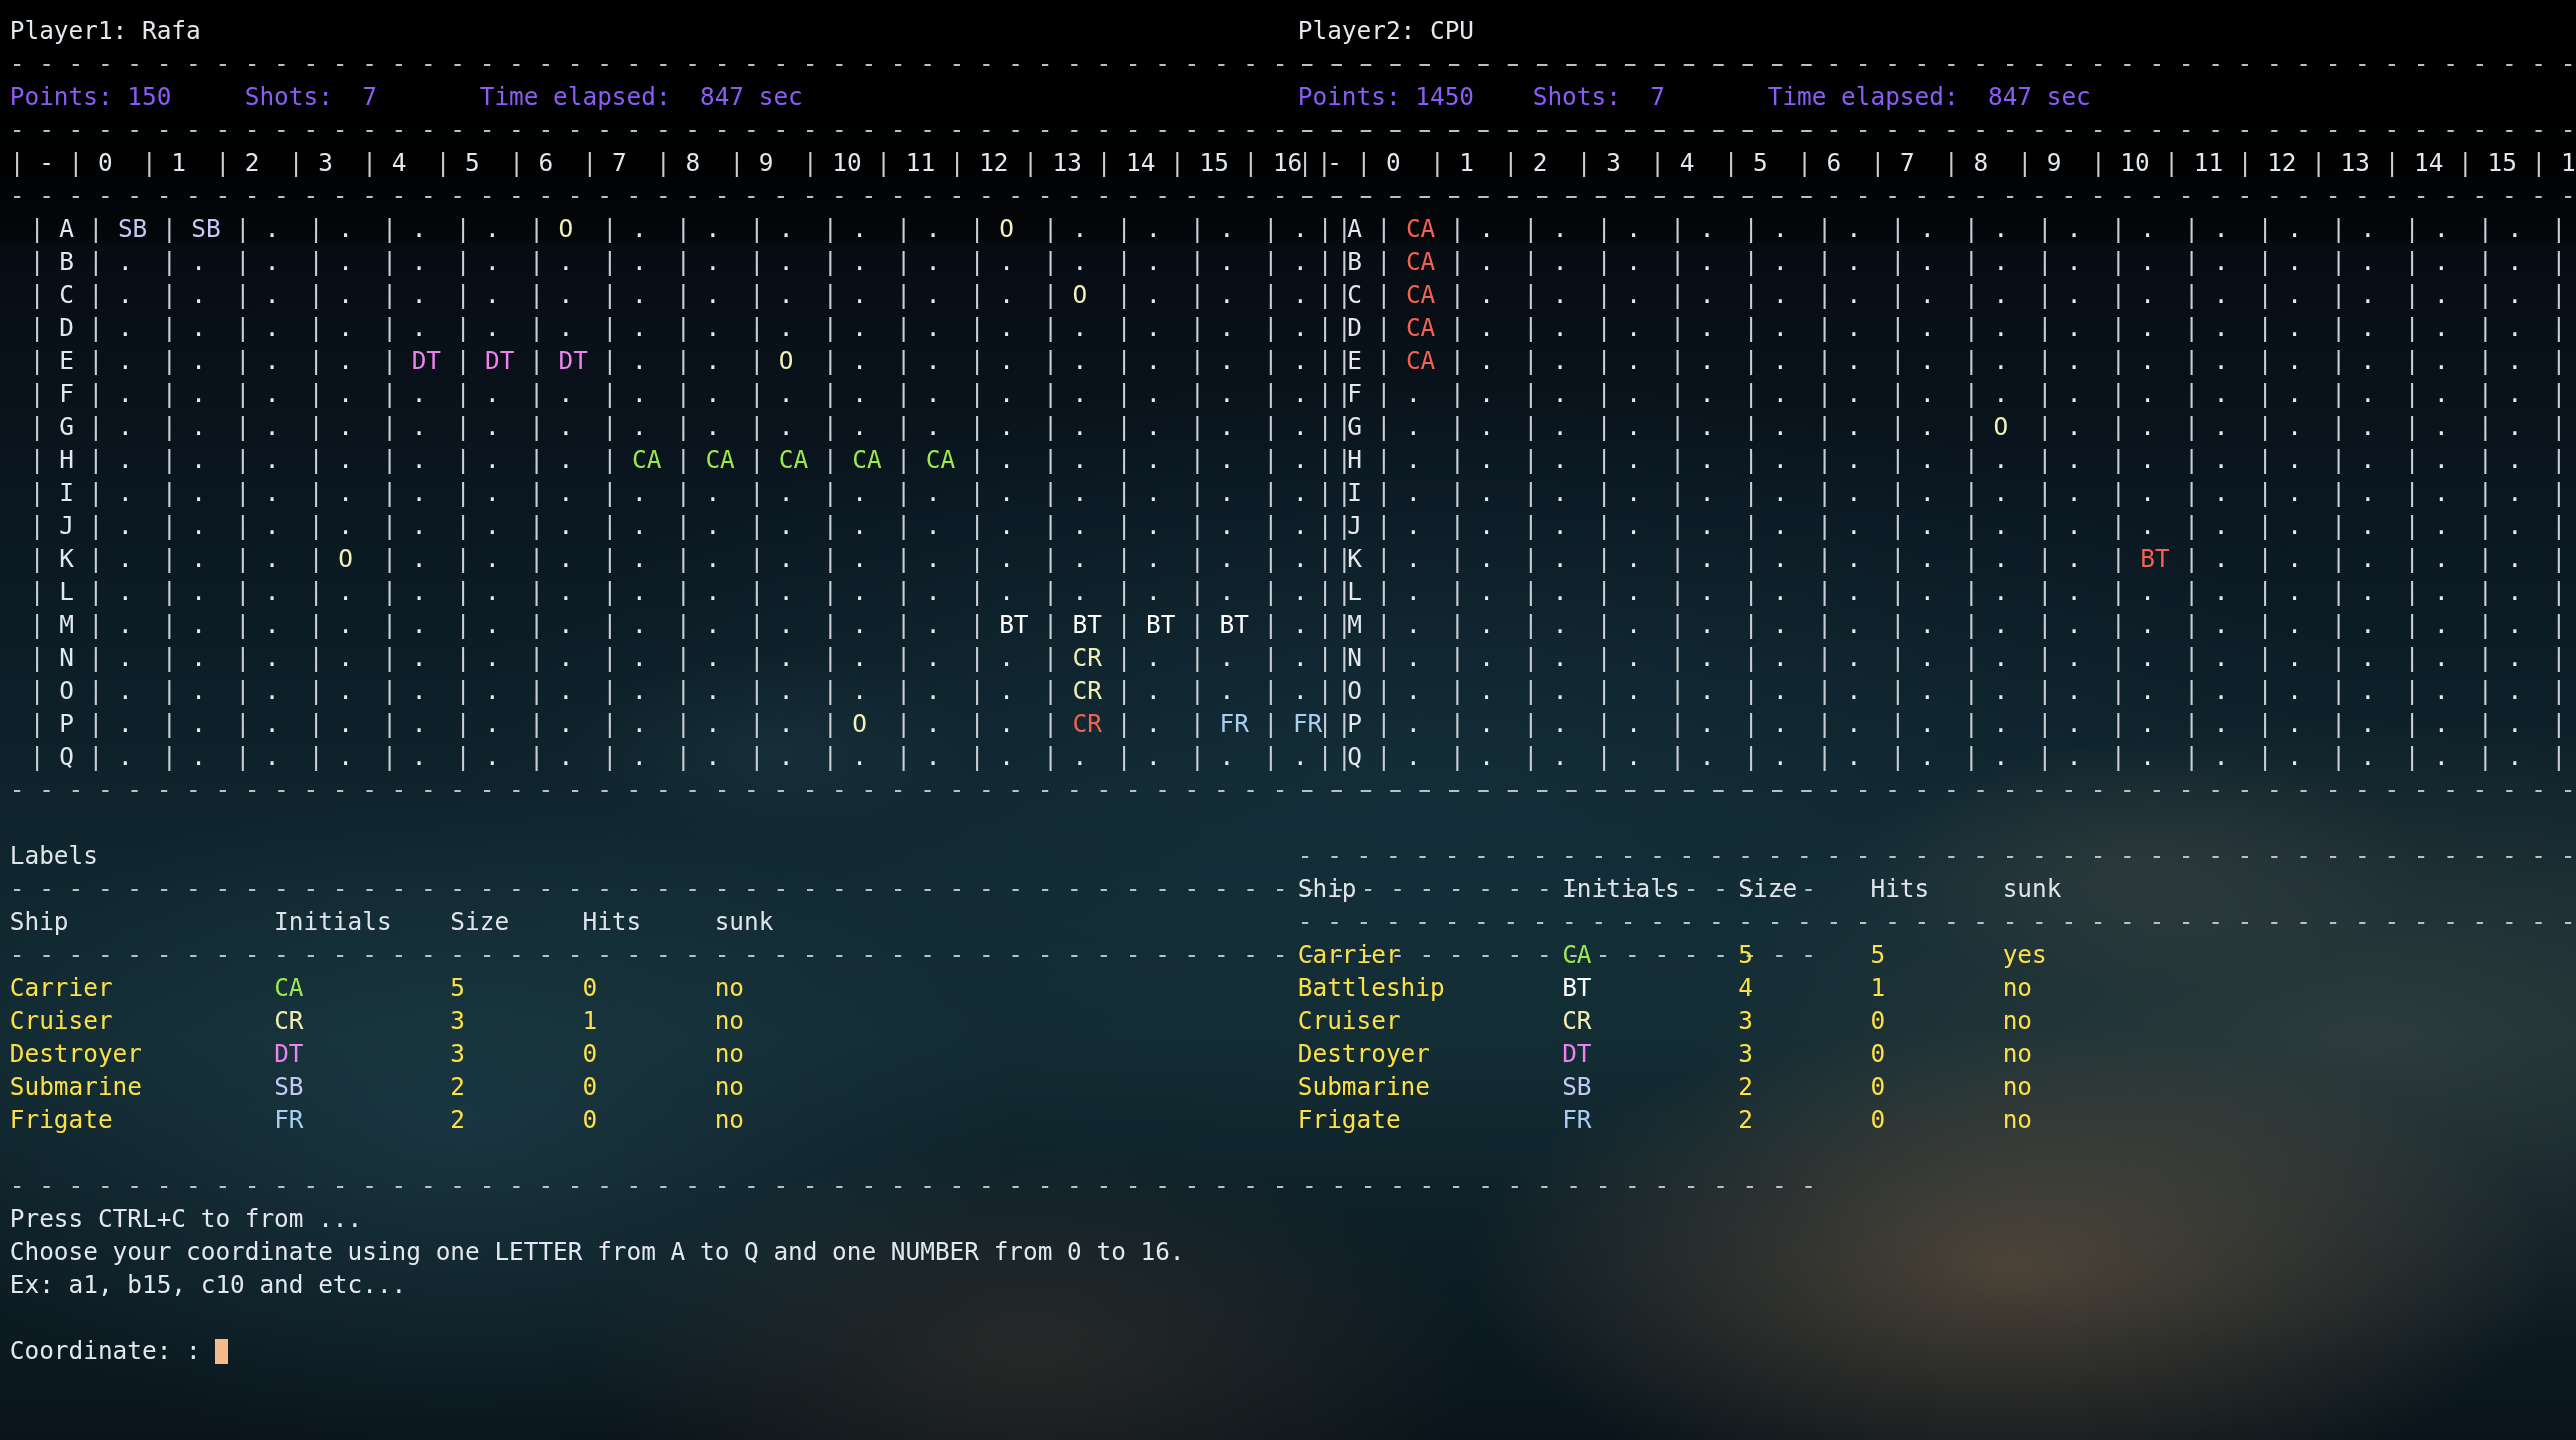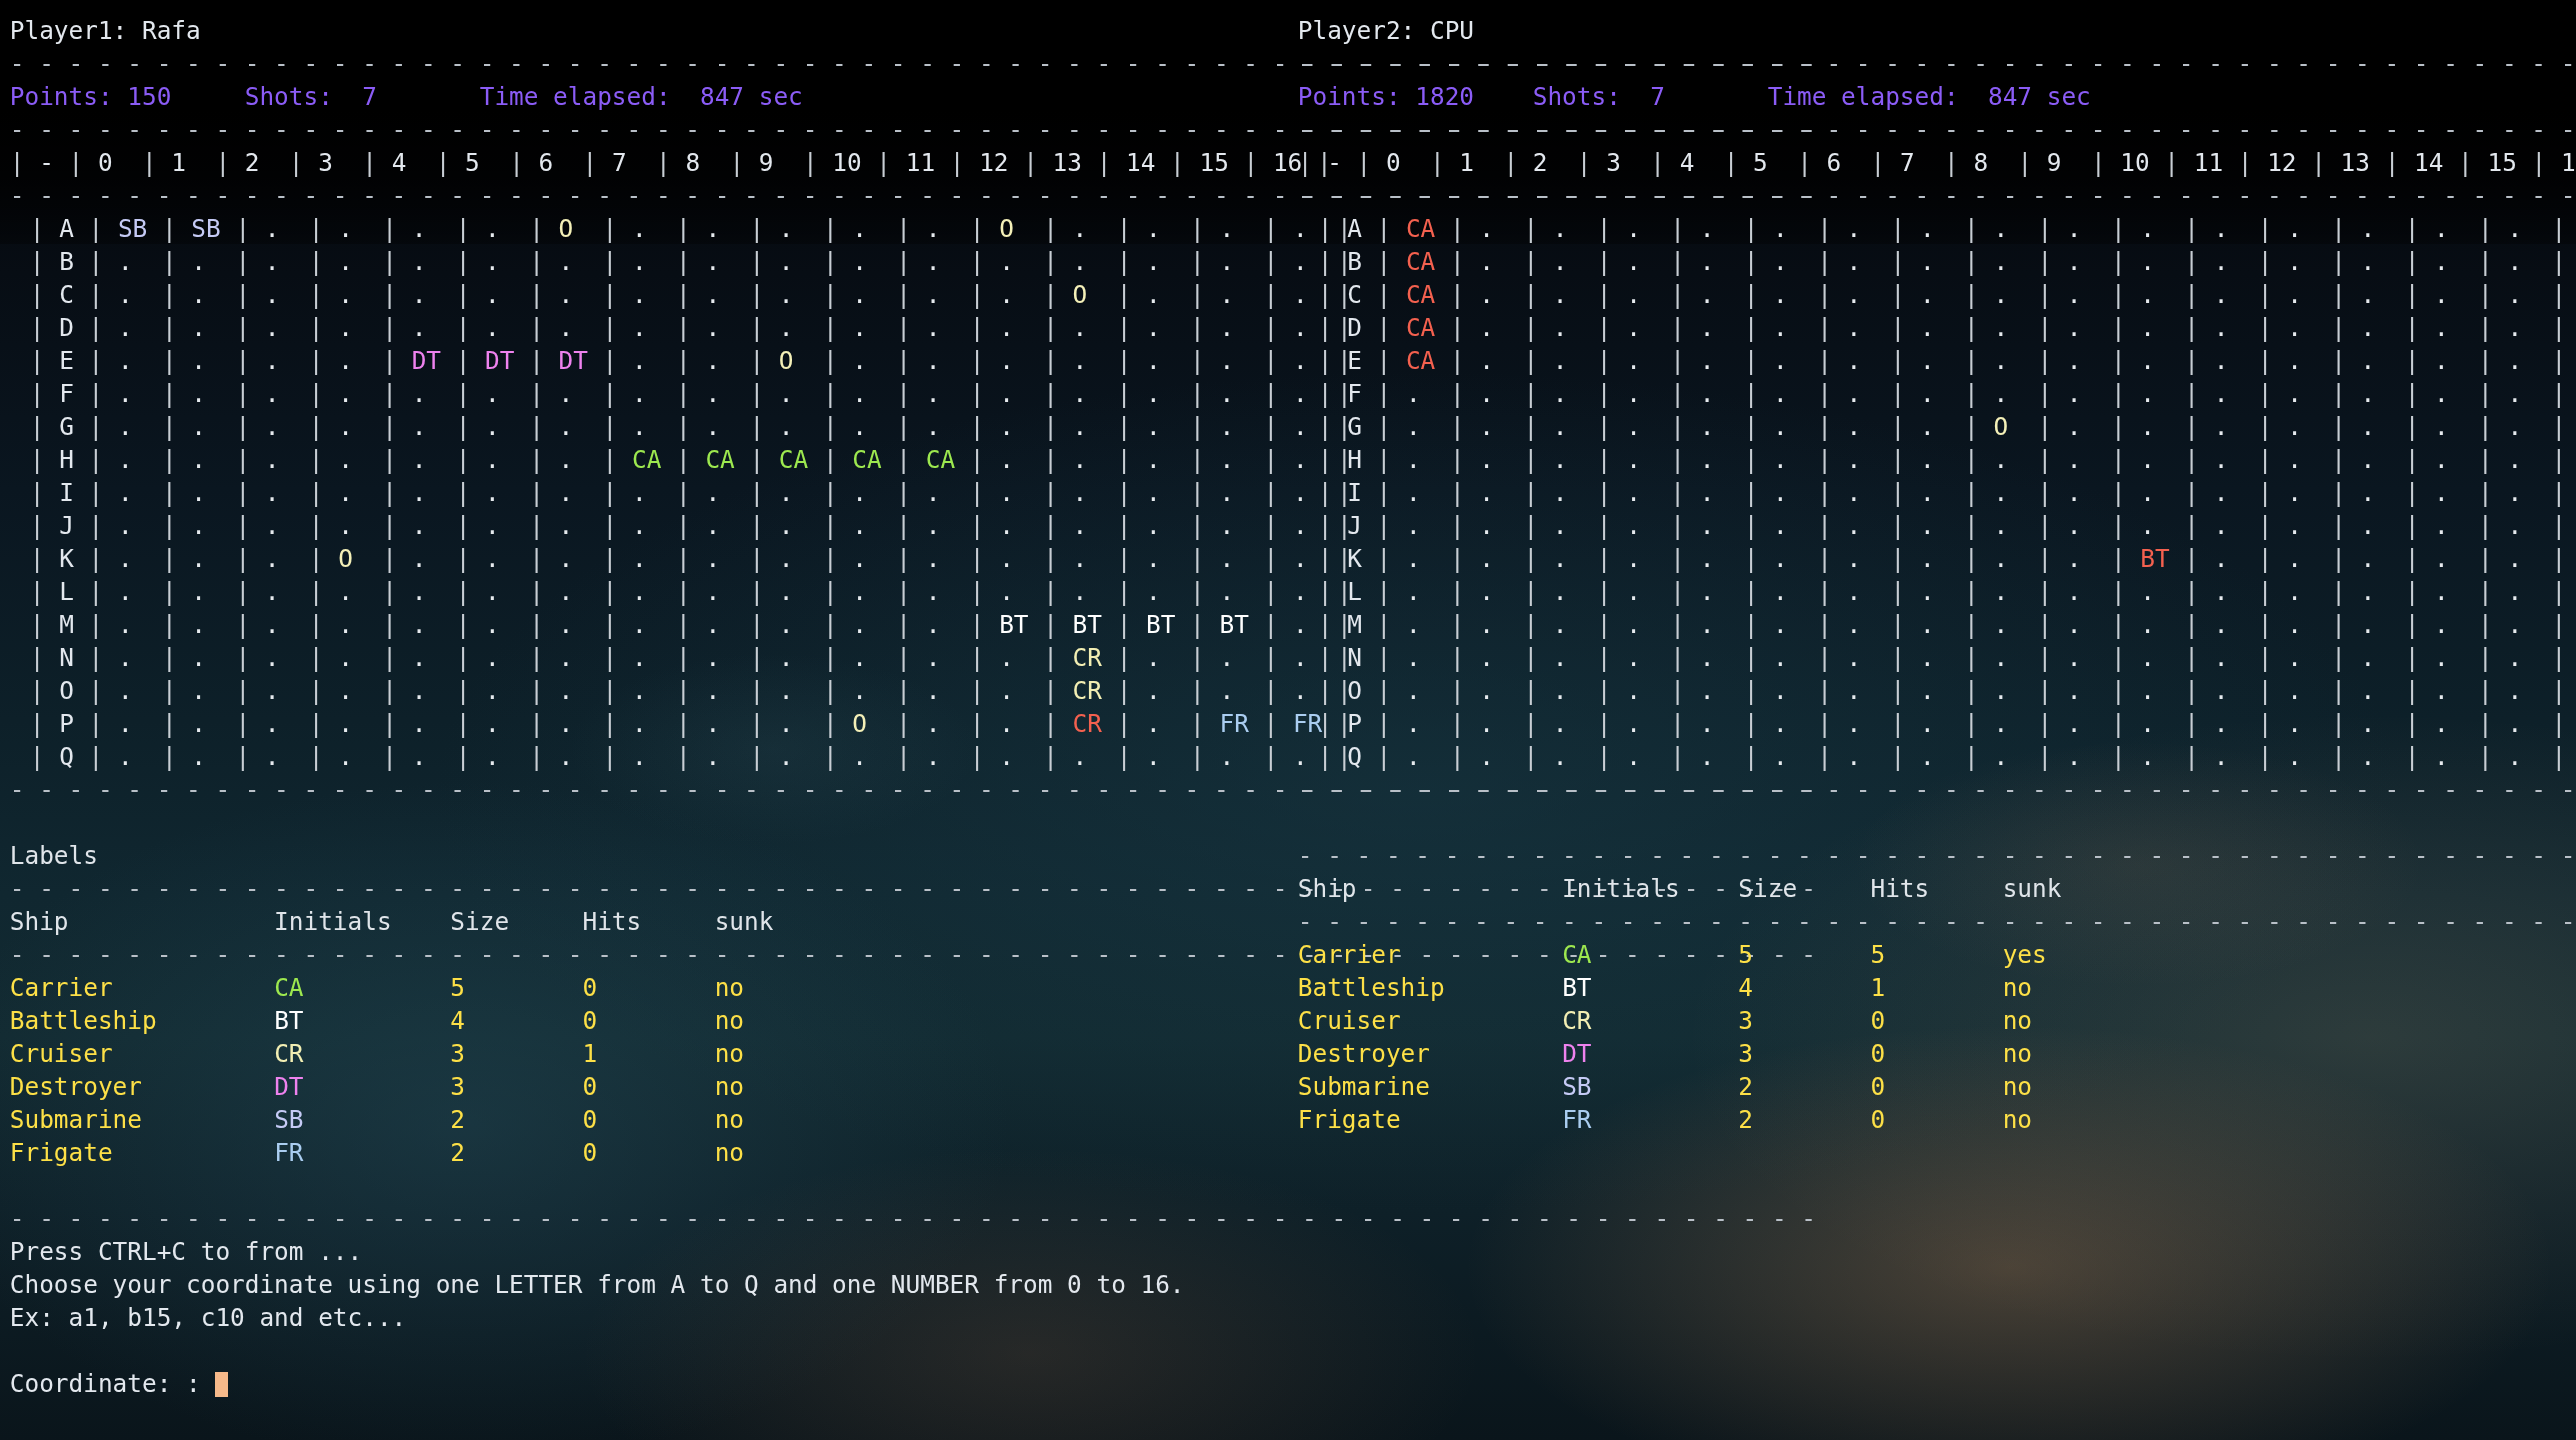--- a/index.html
+++ b/index.html
@@ -109,30 +109,29 @@
         <div class="line gridline"><span class="cell-sep">| </span><span class="rowlab">O</span><span class="cell-sep"> | </span><span class="dot">. </span><span class="cell-sep"> | </span><span class="dot">. </span><span class="cell-sep"> | </span><span class="dot">. </span><span class="cell-sep"> | </span><span class="dot">. </span><span class="cell-sep"> | </span><span class="dot">. </span><span class="cell-sep"> | </span><span class="dot">. </span><span class="cell-sep"> | </span><span class="dot">. </span><span class="cell-sep"> | </span><span class="dot">. </span><span class="cell-sep"> | </span><span class="dot">. </span><span class="cell-sep"> | </span><span class="dot">. </span><span class="cell-sep"> | </span><span class="dot">. </span><span class="cell-sep"> | </span><span class="dot">. </span><span class="cell-sep"> | </span><span class="dot">. </span><span class="cell-sep"> | </span><span style="color:#f2eeb3">CR</span><span class="cell-sep"> | </span><span class="dot">. </span><span class="cell-sep"> | </span><span class="dot">. </span><span class="cell-sep"> | </span><span class="dot">. </span><span class="cell-sep"> |</span></div>
         <div class="line gridline"><span class="cell-sep">| </span><span class="rowlab">P</span><span class="cell-sep"> | </span><span class="dot">. </span><span class="cell-sep"> | </span><span class="dot">. </span><span class="cell-sep"> | </span><span class="dot">. </span><span class="cell-sep"> | </span><span class="dot">. </span><span class="cell-sep"> | </span><span class="dot">. </span><span class="cell-sep"> | </span><span class="dot">. </span><span class="cell-sep"> | </span><span class="dot">. </span><span class="cell-sep"> | </span><span class="dot">. </span><span class="cell-sep"> | </span><span class="dot">. </span><span class="cell-sep"> | </span><span class="dot">. </span><span class="cell-sep"> | </span><span style="color:#f4f0b8">O </span><span class="cell-sep"> | </span><span class="dot">. </span><span class="cell-sep"> | </span><span class="dot">. </span><span class="cell-sep"> | </span><span style="color:#f4614f">CR</span><span class="cell-sep"> | </span><span class="dot">. </span><span class="cell-sep"> | </span><span style="color:#aacdf0">FR</span><span class="cell-sep"> | </span><span style="color:#aacdf0">FR</span><span class="cell-sep"> |</span></div>
         <div class="line gridline"><span class="cell-sep">| </span><span class="rowlab">Q</span><span class="cell-sep"> | </span><span class="dot">. </span><span class="cell-sep"> | </span><span class="dot">. </span><span class="cell-sep"> | </span><span class="dot">. </span><span class="cell-sep"> | </span><span class="dot">. </span><span class="cell-sep"> | </span><span class="dot">. </span><span class="cell-sep"> | </span><span class="dot">. </span><span class="cell-sep"> | </span><span class="dot">. </span><span class="cell-sep"> | </span><span class="dot">. </span><span class="cell-sep"> | </span><span class="dot">. </span><span class="cell-sep"> | </span><span class="dot">. </span><span class="cell-sep"> | </span><span class="dot">. </span><span class="cell-sep"> | </span><span class="dot">. </span><span class="cell-sep"> | </span><span class="dot">. </span><span class="cell-sep"> | </span><span class="dot">. </span><span class="cell-sep"> | </span><span class="dot">. </span><span class="cell-sep"> | </span><span class="dot">. </span><span class="cell-sep"> | </span><span class="dot">. </span><span class="cell-sep"> |</span></div>
         <div class="line "><span class="rule">- - - - - - - - - - - - - - - - - - - - - - - - - - - - - - - - - - - - - - - - - - - - - - - - - - - - - - - - - - - - - - </span></div>
         <div class="blank"></div>
         <div class="line secttl"><span>Labels</span></div>
         <div class="line "><span class="rule">- - - - - - - - - - - - - - - - - - - - - - - - - - - - - - - - - - - - - - - - - - - - - - - - - - - - - - - - - - - - - - </span></div>
         <div class="line "><span class="thead">Ship              Initials    Size     Hits     sunk</span></div>
         <div class="line "><span class="rule">- - - - - - - - - - - - - - - - - - - - - - - - - - - - - - - - - - - - - - - - - - - - - - - - - - - - - - - - - - - - - - </span></div>
         <div class="line "><span class="trow">Carrier           </span><span style="color:#9de84f">CA          </span><span class="trow">5        0        no</span></div>
-        <div class="line "><span class="trow">Battleship        </span><span style="color:#ffffff">BT          </span><span class="trow">4        0        no</span></div>
         <div class="line "><span class="trow">Cruiser           </span><span style="color:#f2eeb3">CR          </span><span class="trow">3        1        no</span></div>
         <div class="line "><span class="trow">Destroyer         </span><span style="color:#ee82ee">DT          </span><span class="trow">3        0        no</span></div>
         <div class="line "><span class="trow">Submarine         </span><span style="color:#c5caf5">SB          </span><span class="trow">2        0        no</span></div>
         <div class="line "><span class="trow">Frigate           </span><span style="color:#aacdf0">FR          </span><span class="trow">2        0        no</span></div>
       </div>
     <div class="col" id="p1">
         <div class="line hdr"><span>Player2: CPU</span></div>
         <div class="line "><span class="rule">- - - - - - - - - - - - - - - - - - - - - - - - - - - - - - - - - - - - - - - - - - - - - - - - - - - - - - - - - - - - - - </span></div>
-        <div class="line "><span class="stats">Points: 1820    Shots:  7       Time elapsed:  847 sec</span></div>
+        <div class="line "><span class="stats">Points: 1450    Shots:  7       Time elapsed:  847 sec</span></div>
         <div class="line "><span class="rule">- - - - - - - - - - - - - - - - - - - - - - - - - - - - - - - - - - - - - - - - - - - - - - - - - - - - - - - - - - - - - - </span></div>
         <div class="line "><span class="cell-sep">| </span><span class="hdr">-</span><span class="cell-sep"> | </span><span class="hdr">0 </span><span class="cell-sep"> | </span><span class="hdr">1 </span><span class="cell-sep"> | </span><span class="hdr">2 </span><span class="cell-sep"> | </span><span class="hdr">3 </span><span class="cell-sep"> | </span><span class="hdr">4 </span><span class="cell-sep"> | </span><span class="hdr">5 </span><span class="cell-sep"> | </span><span class="hdr">6 </span><span class="cell-sep"> | </span><span class="hdr">7 </span><span class="cell-sep"> | </span><span class="hdr">8 </span><span class="cell-sep"> | </span><span class="hdr">9 </span><span class="cell-sep"> | </span><span class="hdr">10</span><span class="cell-sep"> | </span><span class="hdr">11</span><span class="cell-sep"> | </span><span class="hdr">12</span><span class="cell-sep"> | </span><span class="hdr">13</span><span class="cell-sep"> | </span><span class="hdr">14</span><span class="cell-sep"> | </span><span class="hdr">15</span><span class="cell-sep"> | </span><span class="hdr">16</span></div>
         <div class="line "><span class="rule">- - - - - - - - - - - - - - - - - - - - - - - - - - - - - - - - - - - - - - - - - - - - - - - - - - - - - - - - - - - - - - </span></div>
         <div class="line gridline"><span class="cell-sep">| </span><span class="rowlab">A</span><span class="cell-sep"> | </span><span style="color:#f4614f">CA</span><span class="cell-sep"> | </span><span class="dot">. </span><span class="cell-sep"> | </span><span class="dot">. </span><span class="cell-sep"> | </span><span class="dot">. </span><span class="cell-sep"> | </span><span class="dot">. </span><span class="cell-sep"> | </span><span class="dot">. </span><span class="cell-sep"> | </span><span class="dot">. </span><span class="cell-sep"> | </span><span class="dot">. </span><span class="cell-sep"> | </span><span class="dot">. </span><span class="cell-sep"> | </span><span class="dot">. </span><span class="cell-sep"> | </span><span class="dot">. </span><span class="cell-sep"> | </span><span class="dot">. </span><span class="cell-sep"> | </span><span class="dot">. </span><span class="cell-sep"> | </span><span class="dot">. </span><span class="cell-sep"> | </span><span class="dot">. </span><span class="cell-sep"> | </span><span class="dot">. </span><span class="cell-sep"> | </span><span class="dot">. </span></div>
         <div class="line gridline"><span class="cell-sep">| </span><span class="rowlab">B</span><span class="cell-sep"> | </span><span style="color:#f4614f">CA</span><span class="cell-sep"> | </span><span class="dot">. </span><span class="cell-sep"> | </span><span class="dot">. </span><span class="cell-sep"> | </span><span class="dot">. </span><span class="cell-sep"> | </span><span class="dot">. </span><span class="cell-sep"> | </span><span class="dot">. </span><span class="cell-sep"> | </span><span class="dot">. </span><span class="cell-sep"> | </span><span class="dot">. </span><span class="cell-sep"> | </span><span class="dot">. </span><span class="cell-sep"> | </span><span class="dot">. </span><span class="cell-sep"> | </span><span class="dot">. </span><span class="cell-sep"> | </span><span class="dot">. </span><span class="cell-sep"> | </span><span class="dot">. </span><span class="cell-sep"> | </span><span class="dot">. </span><span class="cell-sep"> | </span><span class="dot">. </span><span class="cell-sep"> | </span><span class="dot">. </span><span class="cell-sep"> | </span><span class="dot">. </span></div>
         <div class="line gridline"><span class="cell-sep">| </span><span class="rowlab">C</span><span class="cell-sep"> | </span><span style="color:#f4614f">CA</span><span class="cell-sep"> | </span><span class="dot">. </span><span class="cell-sep"> | </span><span class="dot">. </span><span class="cell-sep"> | </span><span class="dot">. </span><span class="cell-sep"> | </span><span class="dot">. </span><span class="cell-sep"> | </span><span class="dot">. </span><span class="cell-sep"> | </span><span class="dot">. </span><span class="cell-sep"> | </span><span class="dot">. </span><span class="cell-sep"> | </span><span class="dot">. </span><span class="cell-sep"> | </span><span class="dot">. </span><span class="cell-sep"> | </span><span class="dot">. </span><span class="cell-sep"> | </span><span class="dot">. </span><span class="cell-sep"> | </span><span class="dot">. </span><span class="cell-sep"> | </span><span class="dot">. </span><span class="cell-sep"> | </span><span class="dot">. </span><span class="cell-sep"> | </span><span class="dot">. </span><span class="cell-sep"> | </span><span class="dot">. </span></div>
         <div class="line gridline"><span class="cell-sep">| </span><span class="rowlab">D</span><span class="cell-sep"> | </span><span style="color:#f4614f">CA</span><span class="cell-sep"> | </span><span class="dot">. </span><span class="cell-sep"> | </span><span class="dot">. </span><span class="cell-sep"> | </span><span class="dot">. </span><span class="cell-sep"> | </span><span class="dot">. </span><span class="cell-sep"> | </span><span class="dot">. </span><span class="cell-sep"> | </span><span class="dot">. </span><span class="cell-sep"> | </span><span class="dot">. </span><span class="cell-sep"> | </span><span class="dot">. </span><span class="cell-sep"> | </span><span class="dot">. </span><span class="cell-sep"> | </span><span class="dot">. </span><span class="cell-sep"> | </span><span class="dot">. </span><span class="cell-sep"> | </span><span class="dot">. </span><span class="cell-sep"> | </span><span class="dot">. </span><span class="cell-sep"> | </span><span class="dot">. </span><span class="cell-sep"> | </span><span class="dot">. </span><span class="cell-sep"> | </span><span class="dot">. </span></div>
         <div class="line gridline"><span class="cell-sep">| </span><span class="rowlab">E</span><span class="cell-sep"> | </span><span style="color:#f4614f">CA</span><span class="cell-sep"> | </span><span class="dot">. </span><span class="cell-sep"> | </span><span class="dot">. </span><span class="cell-sep"> | </span><span class="dot">. </span><span class="cell-sep"> | </span><span class="dot">. </span><span class="cell-sep"> | </span><span class="dot">. </span><span class="cell-sep"> | </span><span class="dot">. </span><span class="cell-sep"> | </span><span class="dot">. </span><span class="cell-sep"> | </span><span class="dot">. </span><span class="cell-sep"> | </span><span class="dot">. </span><span class="cell-sep"> | </span><span class="dot">. </span><span class="cell-sep"> | </span><span class="dot">. </span><span class="cell-sep"> | </span><span class="dot">. </span><span class="cell-sep"> | </span><span class="dot">. </span><span class="cell-sep"> | </span><span class="dot">. </span><span class="cell-sep"> | </span><span class="dot">. </span><span class="cell-sep"> | </span><span class="dot">. </span></div>
         <div class="line gridline"><span class="cell-sep">| </span><span class="rowlab">F</span><span class="cell-sep"> | </span><span class="dot">. </span><span class="cell-sep"> | </span><span class="dot">. </span><span class="cell-sep"> | </span><span class="dot">. </span><span class="cell-sep"> | </span><span class="dot">. </span><span class="cell-sep"> | </span><span class="dot">. </span><span class="cell-sep"> | </span><span class="dot">. </span><span class="cell-sep"> | </span><span class="dot">. </span><span class="cell-sep"> | </span><span class="dot">. </span><span class="cell-sep"> | </span><span class="dot">. </span><span class="cell-sep"> | </span><span class="dot">. </span><span class="cell-sep"> | </span><span class="dot">. </span><span class="cell-sep"> | </span><span class="dot">. </span><span class="cell-sep"> | </span><span class="dot">. </span><span class="cell-sep"> | </span><span class="dot">. </span><span class="cell-sep"> | </span><span class="dot">. </span><span class="cell-sep"> | </span><span class="dot">. </span><span class="cell-sep"> | </span><span class="dot">. </span></div>
         <div class="line gridline"><span class="cell-sep">| </span><span class="rowlab">G</span><span class="cell-sep"> | </span><span class="dot">. </span><span class="cell-sep"> | </span><span class="dot">. </span><span class="cell-sep"> | </span><span class="dot">. </span><span class="cell-sep"> | </span><span class="dot">. </span><span class="cell-sep"> | </span><span class="dot">. </span><span class="cell-sep"> | </span><span class="dot">. </span><span class="cell-sep"> | </span><span class="dot">. </span><span class="cell-sep"> | </span><span class="dot">. </span><span class="cell-sep"> | </span><span style="color:#f4f0b8">O </span><span class="cell-sep"> | </span><span class="dot">. </span><span class="cell-sep"> | </span><span class="dot">. </span><span class="cell-sep"> | </span><span class="dot">. </span><span class="cell-sep"> | </span><span class="dot">. </span><span class="cell-sep"> | </span><span class="dot">. </span><span class="cell-sep"> | </span><span class="dot">. </span><span class="cell-sep"> | </span><span class="dot">. </span><span class="cell-sep"> | </span><span class="dot">. </span></div>

